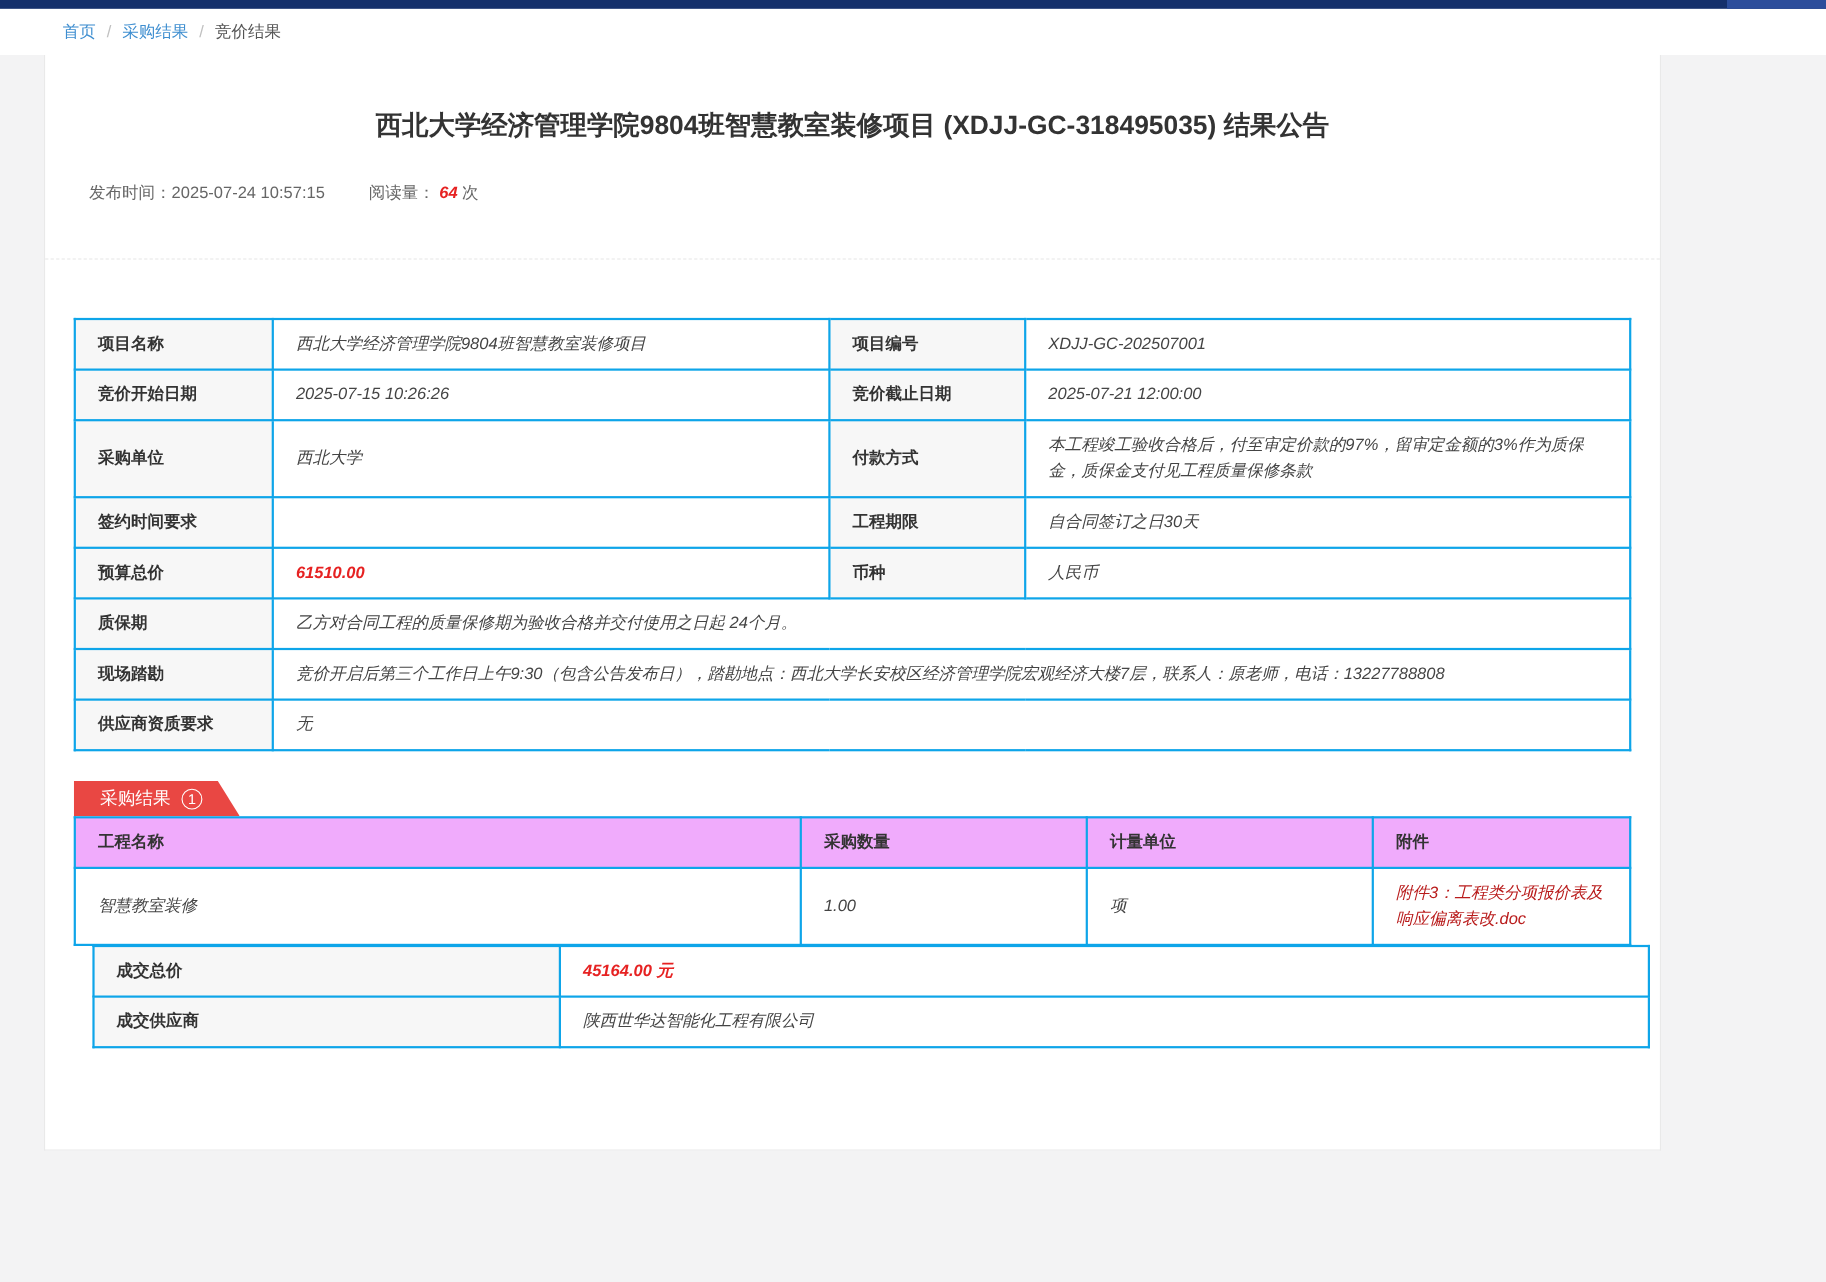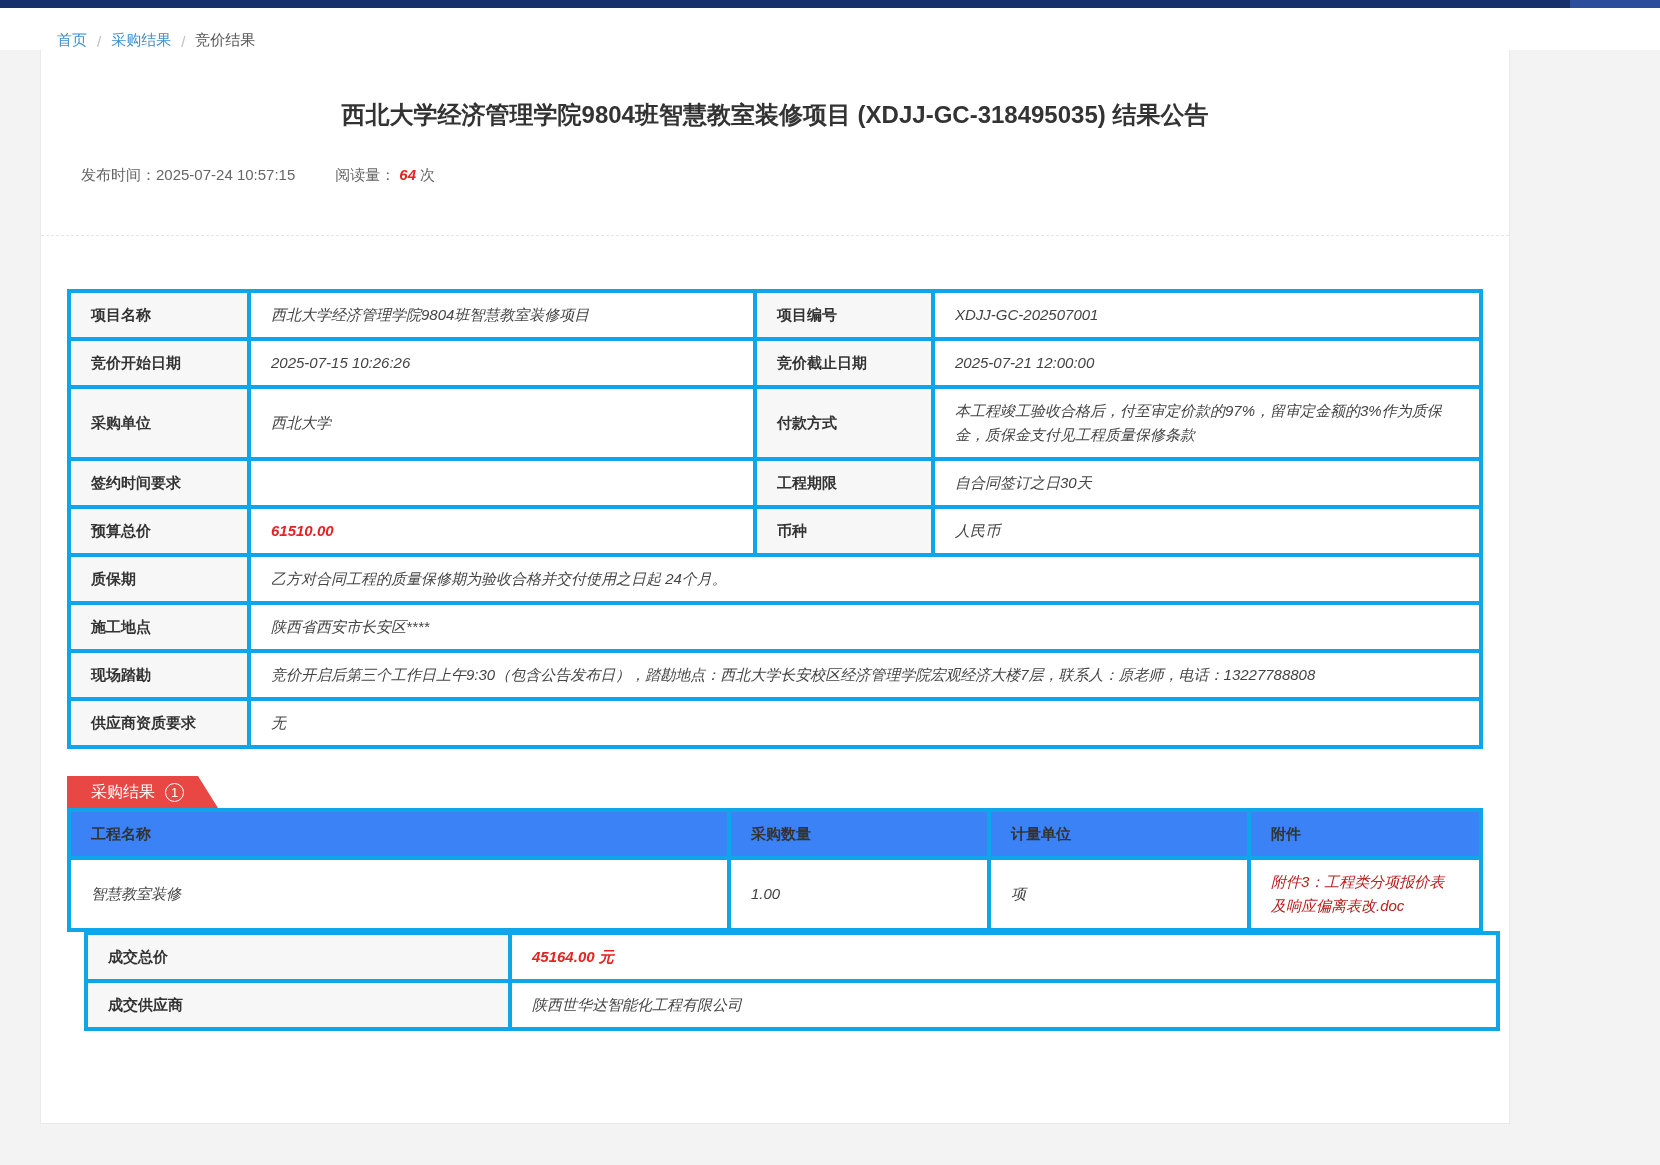--- a/index.html
+++ b/index.html
@@ -19,21 +19,21 @@
   .topbar .topbar-segment {
     position: absolute;
     top: 0; right: 0;
     width: 90px; height: 8px;
     background: #2c4d9b;
   }
   .breadcrumb-strip {
     height: 42px;
     background: #ffffff;
     display: flex;
-    align-items: flex-end;
+    align-items: center;
     padding-left: 57px;
     font-size: 15px;
   }
   .breadcrumb-strip a { text-decoration: none; }
   .crumb-link { color: #3e8ed0; cursor: pointer; }
   .crumb-sep { color: #c0c0c0; margin: 0 10px; }
   .crumb-current { color: #555; }
 
   .content-card {
     width: 1470px;
@@ -63,21 +63,21 @@
   .views-count {
     color: #e62222;
     font-weight: bold;
     font-style: italic;
     margin: 0 4px;
   }
 
   .info-section { padding: 53px 26px 0; }
   table { border-collapse: collapse; width: 100%; table-layout: fixed; }
   td, th {
-    border: 4px solid #0ea5e9;
+    border: 2px solid #0ea5e9;
     padding: 10px 20px;
     font-size: 15px;
     line-height: 1.6;
     vertical-align: middle;
     text-align: left;
     word-break: break-word;
   }
   .label-cell {
     background: #f7f7f7;
     font-weight: bold;
@@ -101,21 +101,21 @@
   .ribbon-circle {
     width: 19px; height: 19px;
     border: 1.5px solid #ffffff;
     border-radius: 50%;
     display: inline-flex;
     align-items: center;
     justify-content: center;
     font-size: 13px;
     line-height: 1;
   }
-  .result-table th { background: #3b82f6; font-weight: bold; color: #333; margin-top: 37px; }
+  .result-table th { background: #f0abfc; font-weight: bold; color: #333; margin-top: 37px; }
   .attachment-link {
     color: #b91c1c;
     text-decoration: none;
     cursor: pointer;
     text-align: center;
   }
   .totals-table { margin-top: -1px; margin-left: 17px; }
 </style>
 </head>
 <body>
@@ -178,24 +178,20 @@
         <td class="label-cell">预算总价</td>
         <td class="value-cell red-value">61510.00</td>
         <td class="label-cell">币种</td>
         <td class="value-cell">人民币</td>
       </tr>
       <tr>
         <td class="label-cell">质保期</td>
         <td class="value-cell" colspan="3">乙方对合同工程的质量保修期为验收合格并交付使用之日起 24个月。</td>
       </tr>
       <tr>
-        <td class="label-cell">施工地点</td>
-        <td class="value-cell" colspan="3">陕西省西安市长安区****</td>
-      </tr>
-      <tr>
         <td class="label-cell">现场踏勘</td>
         <td class="value-cell" colspan="3">竞价开启后第三个工作日上午9:30（包含公告发布日），踏勘地点：西北大学长安校区经济管理学院宏观经济大楼7层，联系人：原老师，电话：13227788808</td>
       </tr>
       <tr>
         <td class="label-cell">供应商资质要求</td>
         <td class="value-cell" colspan="3">无</td>
       </tr>
     </tbody>
       </table>
   </div>

